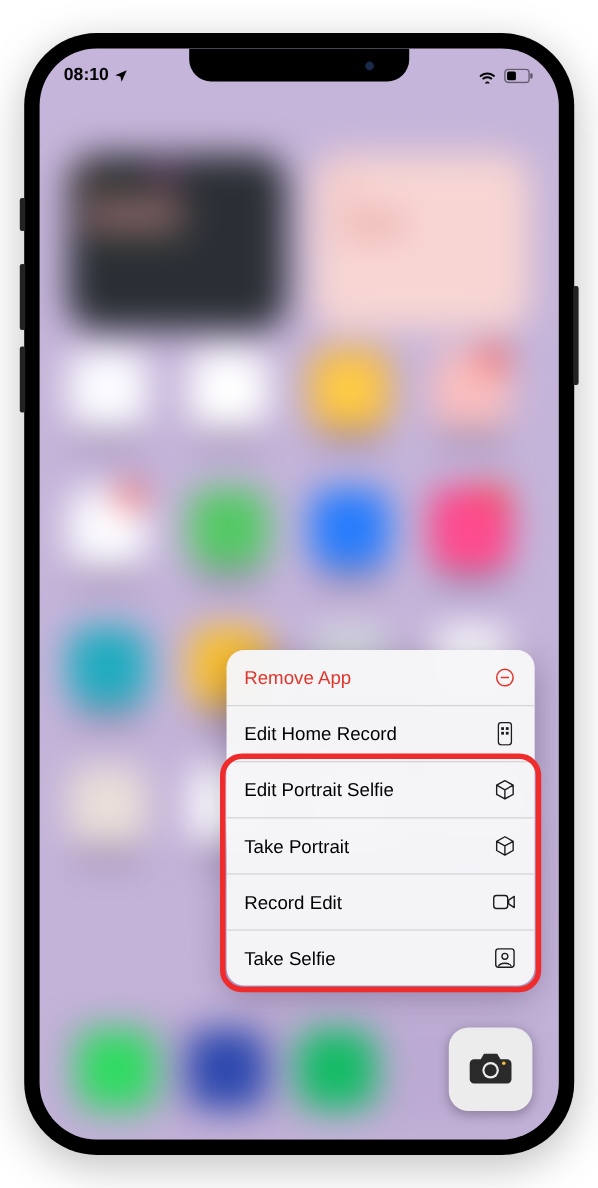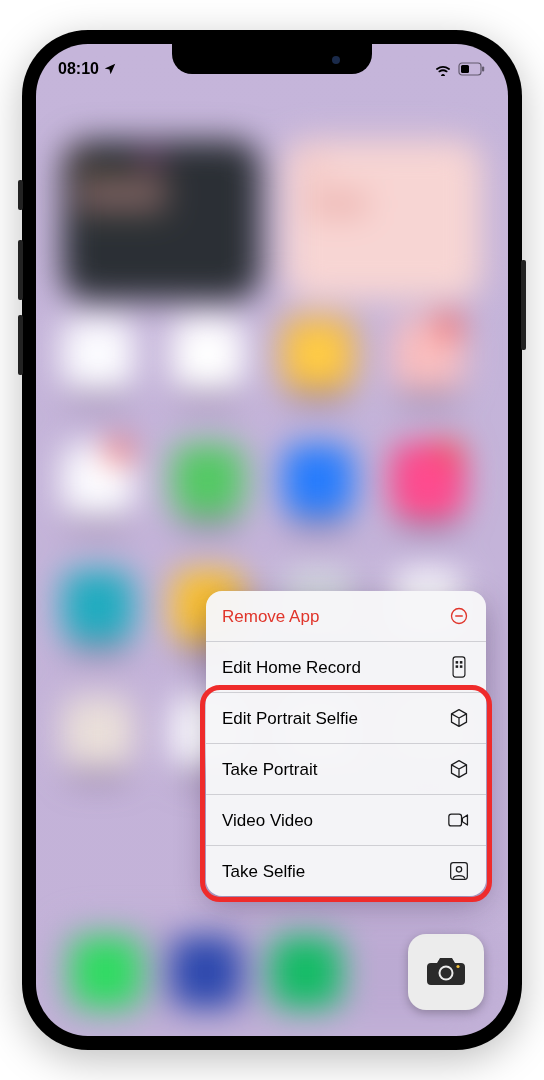--- a/index.html
+++ b/index.html
@@ -274,21 +274,21 @@
         </div>
         <div class="row">
           <span>Take Portrait</span>
           <span class="row-icon">
             <svg width="20" height="20" viewBox="0 0 24 24">
                 <path d="M12 2 L21 7 L21 17 L12 22 L3 17 L3 7 Z M3 7 L12 12 L21 7 M12 12 V22" fill="none" stroke="#1c1c1e" stroke-width="1.5" stroke-linejoin="round"></path>
               </svg>
           </span>
         </div>
         <div class="row">
-          <span>Video Video</span>
+          <span>Record Edit</span>
           <span class="row-icon">
             <svg width="22" height="16" viewBox="0 0 26 18">
                 <rect x="1" y="2" width="15" height="14" rx="3" fill="none" stroke="#1c1c1e" stroke-width="1.5"></rect>
                 <path d="M17 7 L23 3 V15 L17 11 Z" fill="none" stroke="#1c1c1e" stroke-width="1.5" stroke-linejoin="round"></path>
               </svg>
           </span>
         </div>
         <div class="row">
           <span>Take Selfie</span>
           <span class="row-icon">

